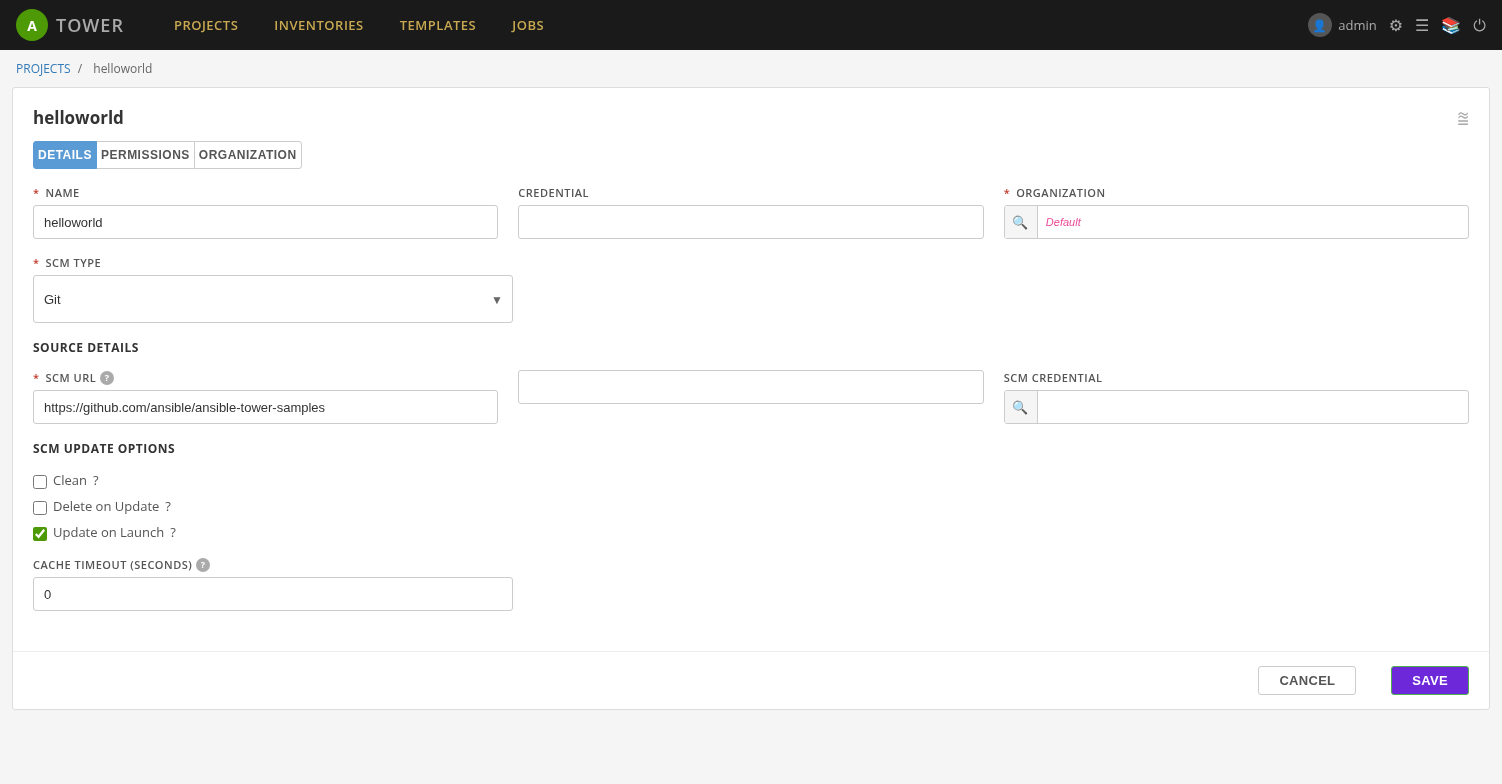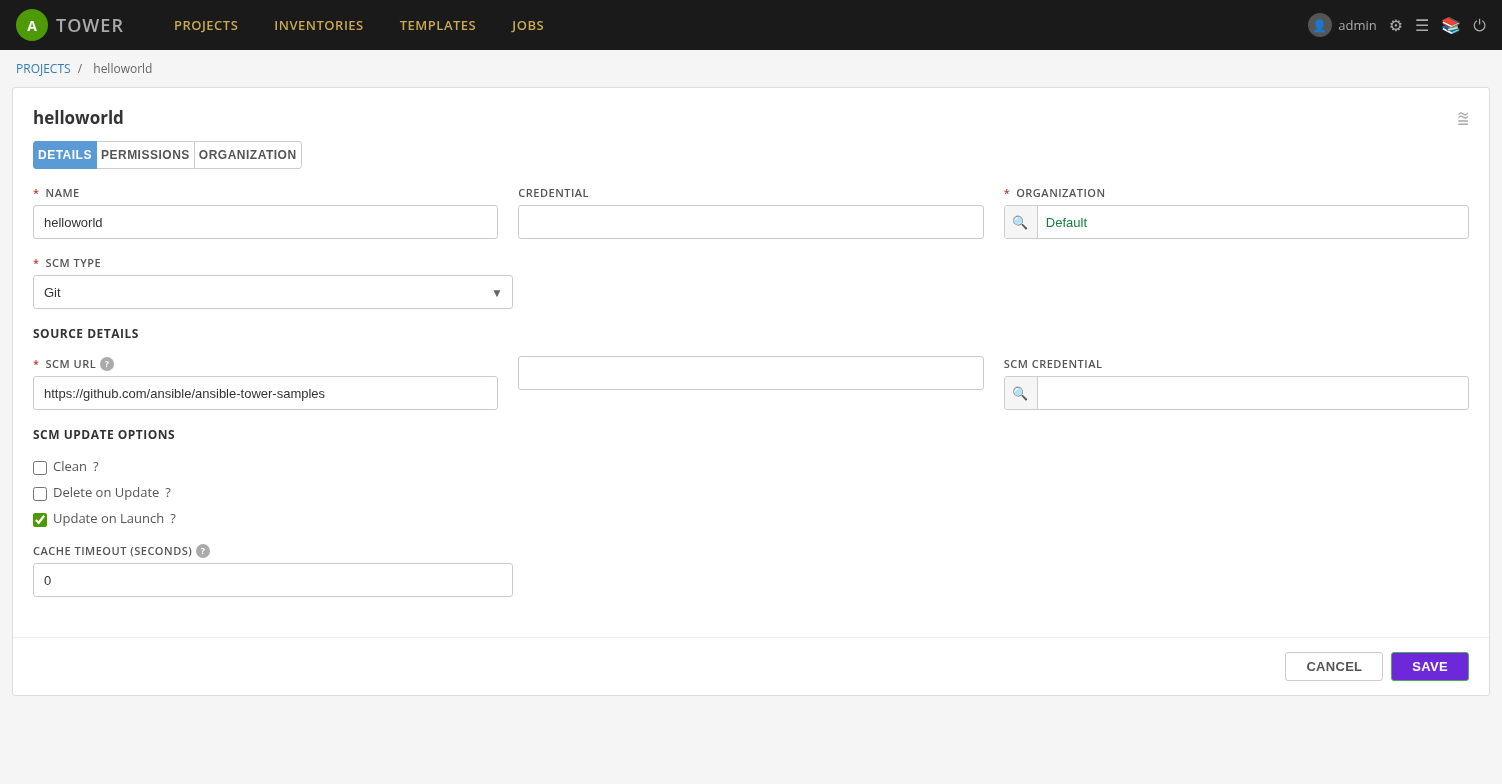--- a/index.html
+++ b/index.html
@@ -197,31 +197,32 @@
       justify-content: center;
       padding: 0 8px;
       color: #aaa;
       border-right: 1px solid #ccc;
       background: #f5f5f5;
     }
     .form-control-search input {
       border: none;
       outline: none;
       padding: 0 8px;
-      font-size: 13px;
-      color: #15803d;
+      font-size: 11px;
+      color: #ec4899;
       flex: 1;
       background: transparent;
+      font-style: italic;
     }
     .select-wrap {
       position: relative;
     }
     .select-wrap select {
       width: 100%;
-      height: 34px;
+      height: 48px;
       border: 1px solid #ccc;
       border-radius: 3px;
       padding: 0 30px 0 10px;
       font-size: 13px;
       color: #333;
       background: #fff;
       appearance: none;
       -webkit-appearance: none;
       outline: none;
       cursor: pointer;
@@ -293,20 +294,21 @@
       margin-top: 20px;
     }
     .btn {
       padding: 6px 20px;
       border-radius: 3px;
       font-size: 13px;
       font-weight: 600;
       cursor: pointer;
       border: 1px solid transparent;
       letter-spacing: 0.3px;
+      margin-left: 27px;
     }
     .btn-default {
       background: #fff;
       color: #555;
       border-color: #ccc;
     }
     .btn-success {
       background: #6d28d9;
       color: #fff;
       border-color: #4cae4c;

